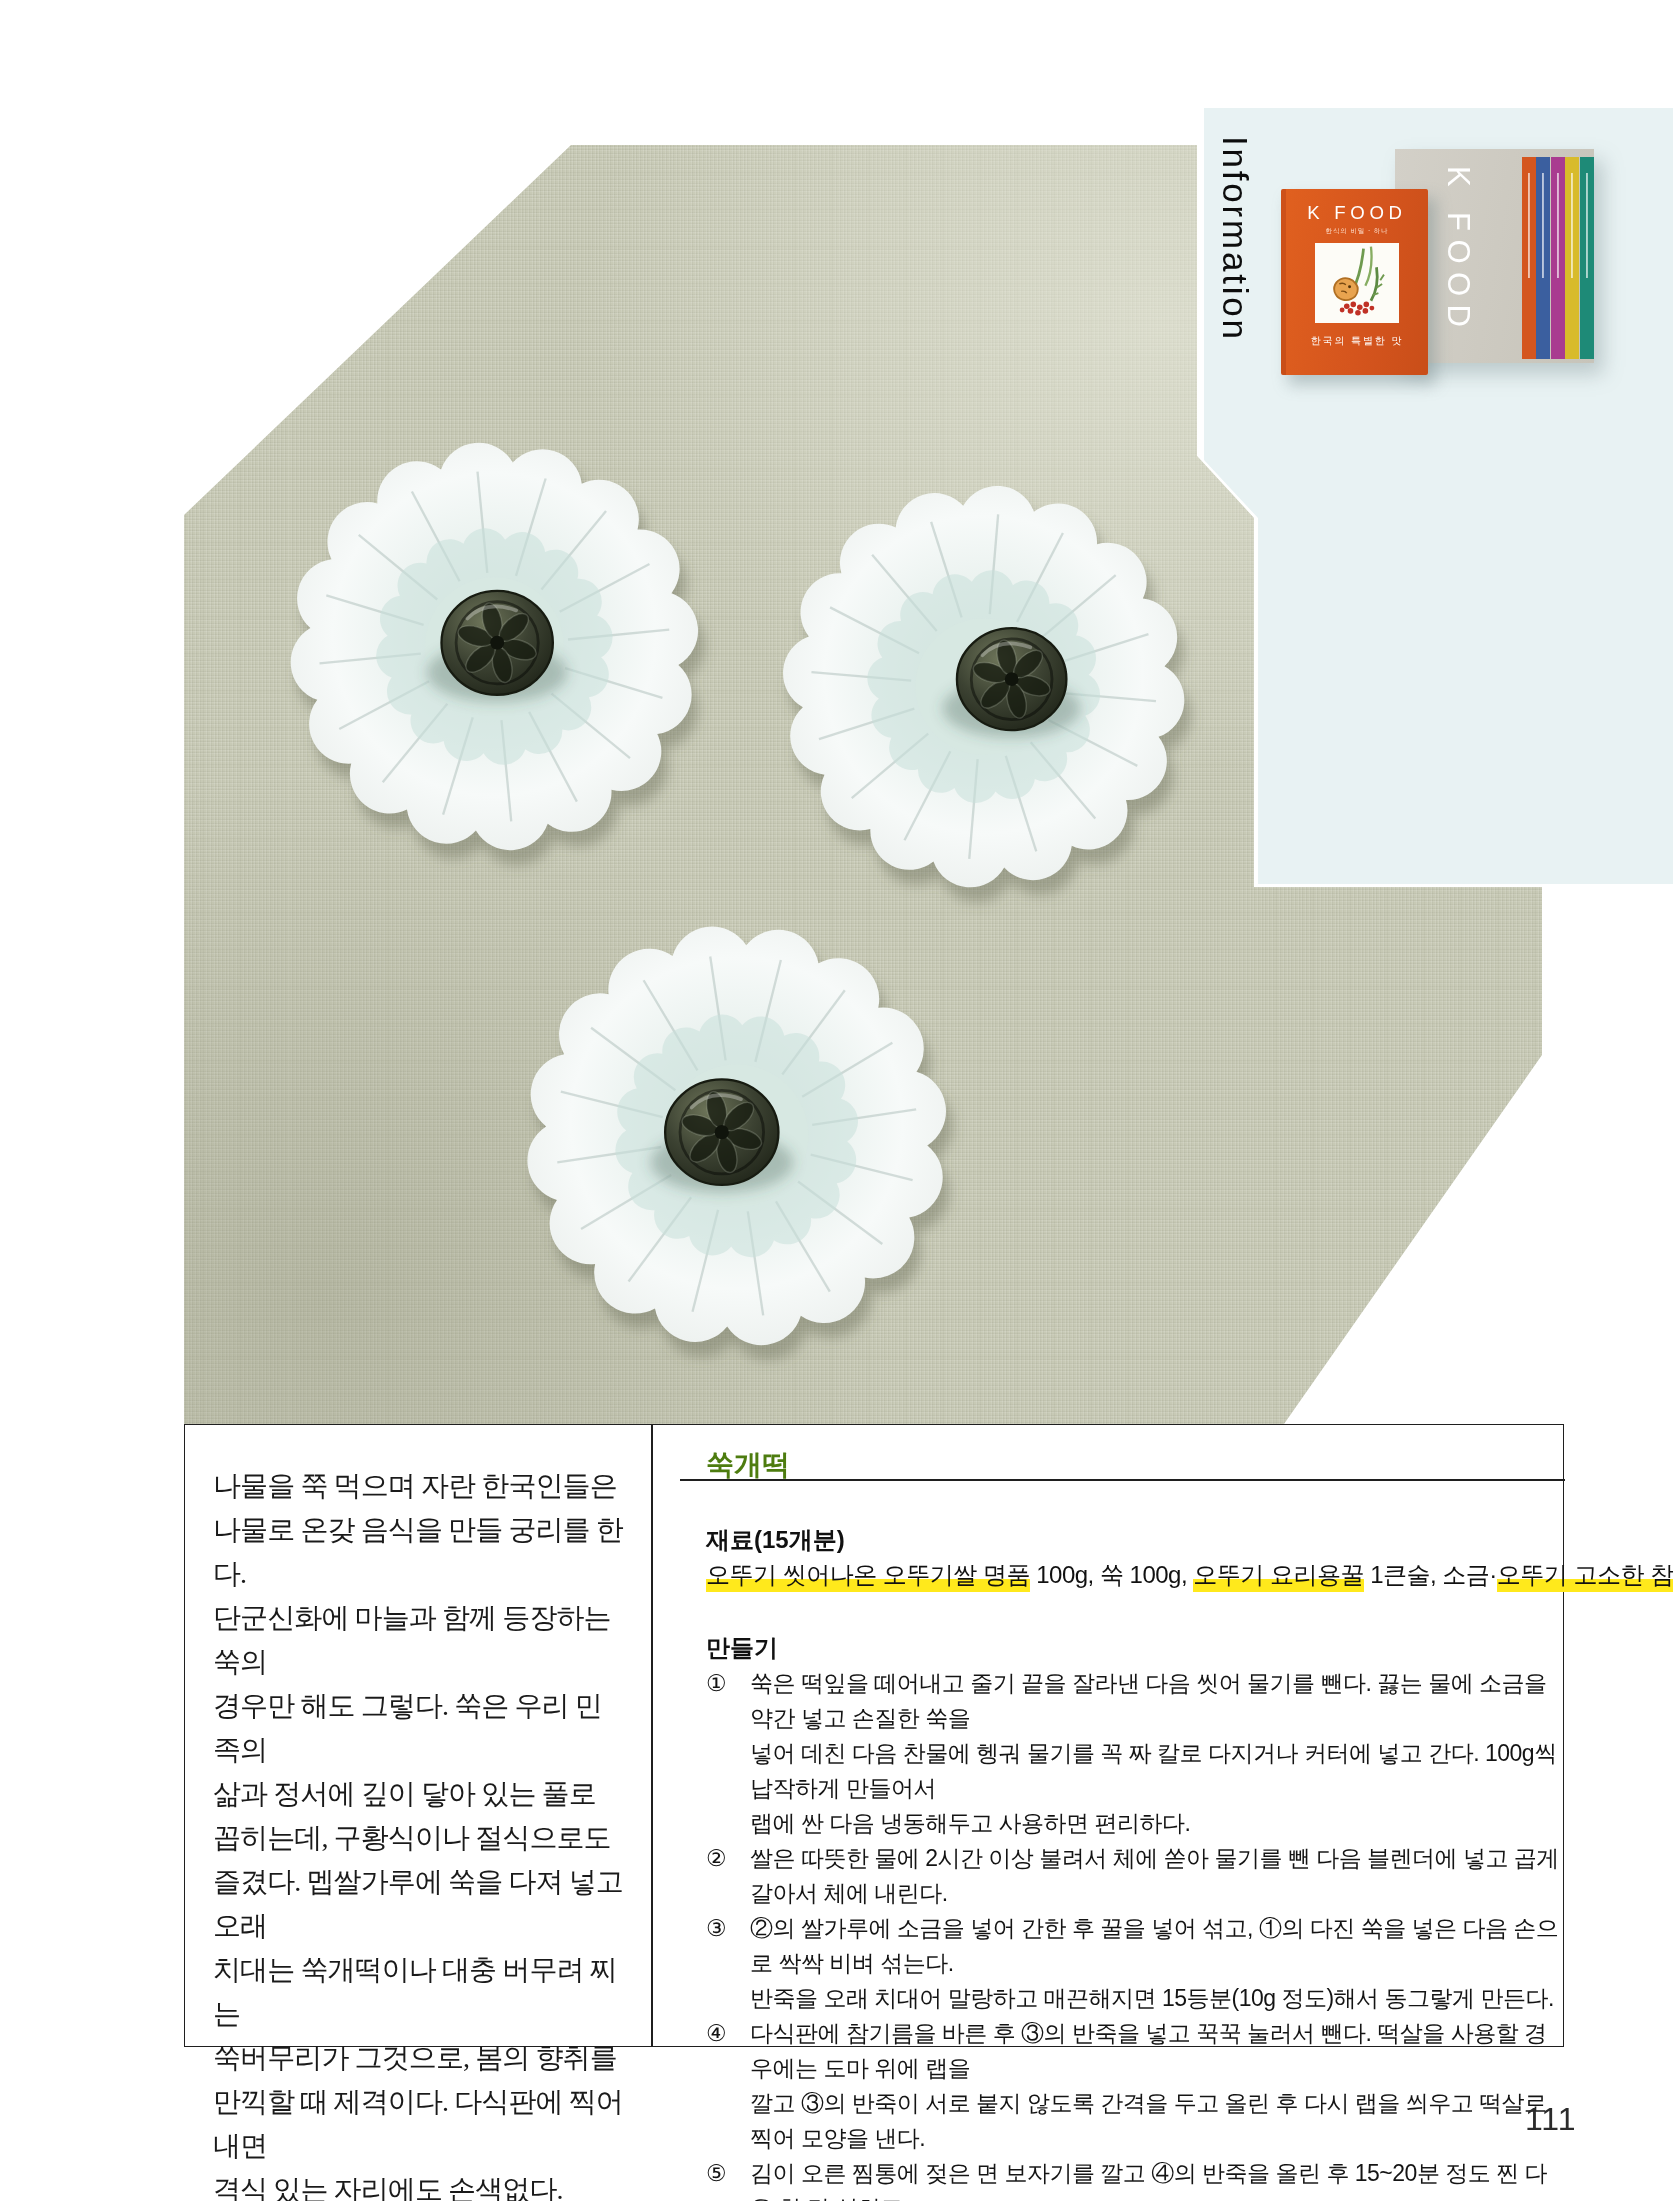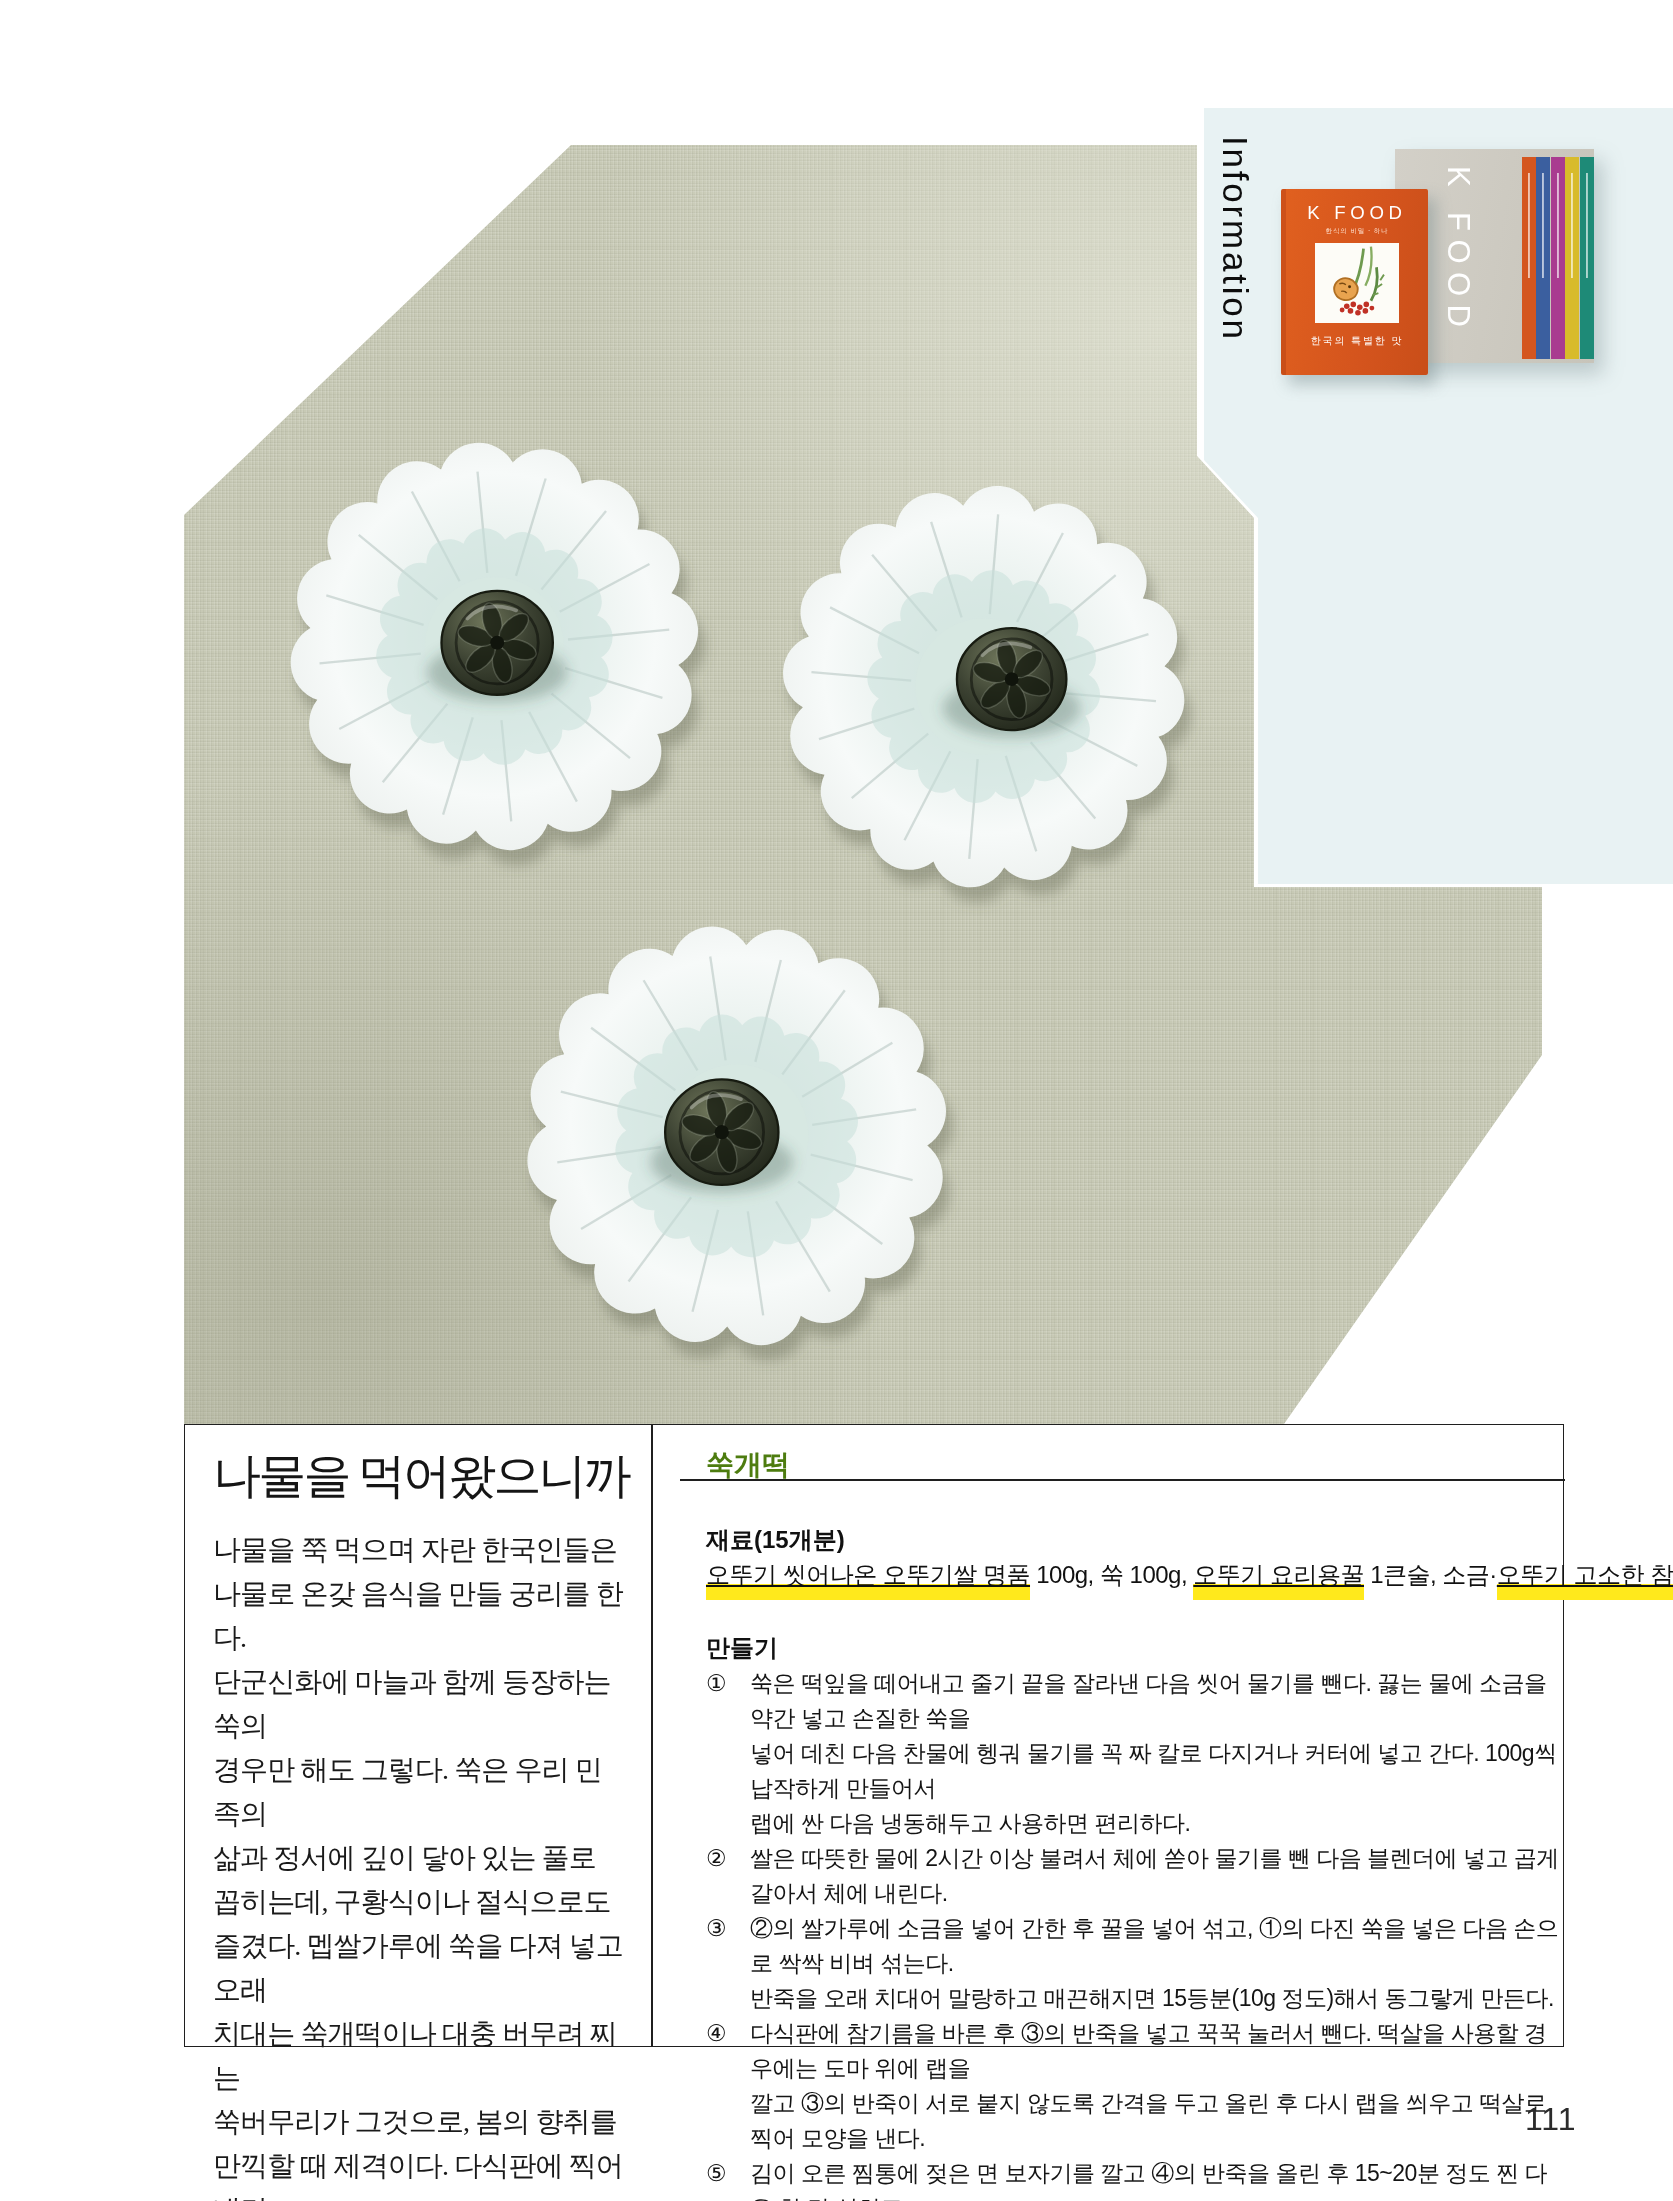--- a/index.html
+++ b/index.html
@@ -84,21 +84,21 @@
   .article-body {
     margin-top:20.5px; font-family:"Liberation Serif", serif; font-size:28px;
     line-height:44px; color:#1a1a1a; white-space:pre-line; letter-spacing:-0.9px;
   }
 
   .recipe-col { position:absolute; left:495px; top:0; width:885px; height:100%; }
   .recipe-title { position:absolute; left:26px; top:20.5px; font-size:28px; font-weight:bold; color:#4d7c0f; }
   .recipe-rule { position:absolute; left:0; right:0; top:54px; height:1.9px; background:#1f1f1f; }
   .ing-heading { position:absolute; left:26px; top:99px; font-size:24px; font-weight:bold; }
   .ing-line { position:absolute; left:26px; top:134px; width:853px; font-size:24px; letter-spacing:-0.5px; white-space:nowrap; }
-  .hl { background:linear-gradient(to top, #ffe91c 42%, rgba(0,0,0,0) 42%); padding-bottom:12px;text-decoration:underline; }
+  .hl { background:linear-gradient(to top, #ffe91c 42%, rgba(0,0,0,0) 42%); padding-bottom:4px; }
   .method-heading { position:absolute; left:26px; top:207px; font-size:24px; font-weight:bold;text-align:center; }
   .steps { position:absolute; left:26px; top:241px; width:853px; }
   .step { display:flex; font-size:23px; line-height:35px; color:#141414; }
   .step-num { width:44px; flex:0 0 44px; }
   .step-text { white-space:pre-line; letter-spacing:-0.5px; }
 
   .page-number {
     position:absolute; left:1525px; top:2101px; font-size:32px; font-weight:300;
     letter-spacing:0.9px; color:#2b2b2b;
   }
@@ -265,21 +265,20 @@
       </div>
       <div class="ob-caption">한국의 특별한 맛</div>
     </div>
 
   </div>
 
   <div class="box">
     <div class="box-divider"></div>
 
     <div class="article-col">
-      <div class="article-title">나물을 먹어왔으니까</div>
       <div class="article-body"><span>나물을 쭉 먹으며 자란 한국인들은
 나물로 온갖 음식을 만들 궁리를 한다.
 단군신화에 마늘과 함께 등장하는 쑥의
 경우만 해도 그렇다. 쑥은 우리 민족의
 삶과 정서에 깊이 닿아 있는 풀로
 꼽히는데, 구황식이나 절식으로도
 즐겼다. 멥쌀가루에 쑥을 다져 넣고 오래
 치대는 쑥개떡이나 대충 버무려 찌는
 쑥버무리가 그것으로, 봄의 향취를
 만끽할 때 제격이다. 다식판에 찍어내면

